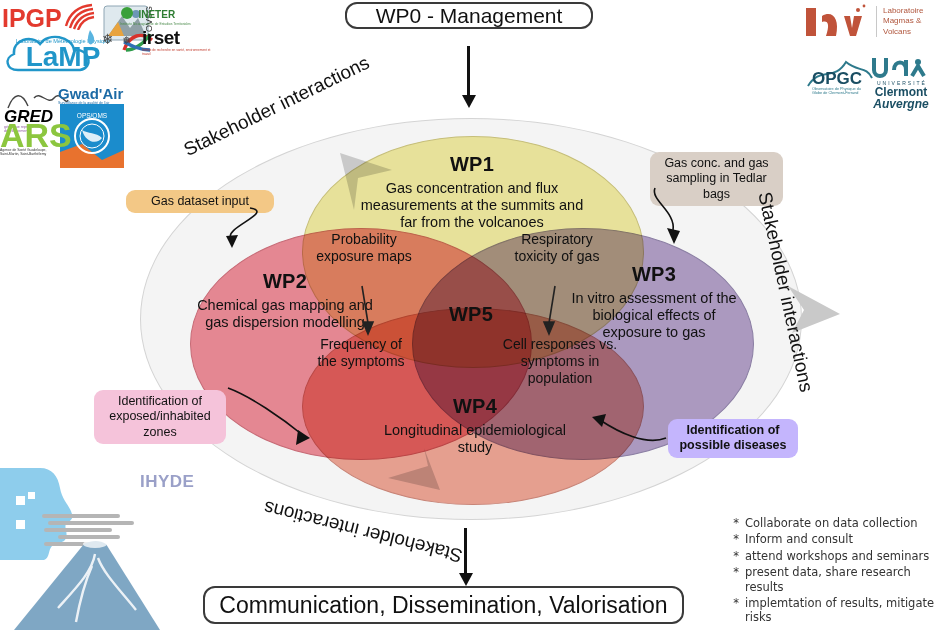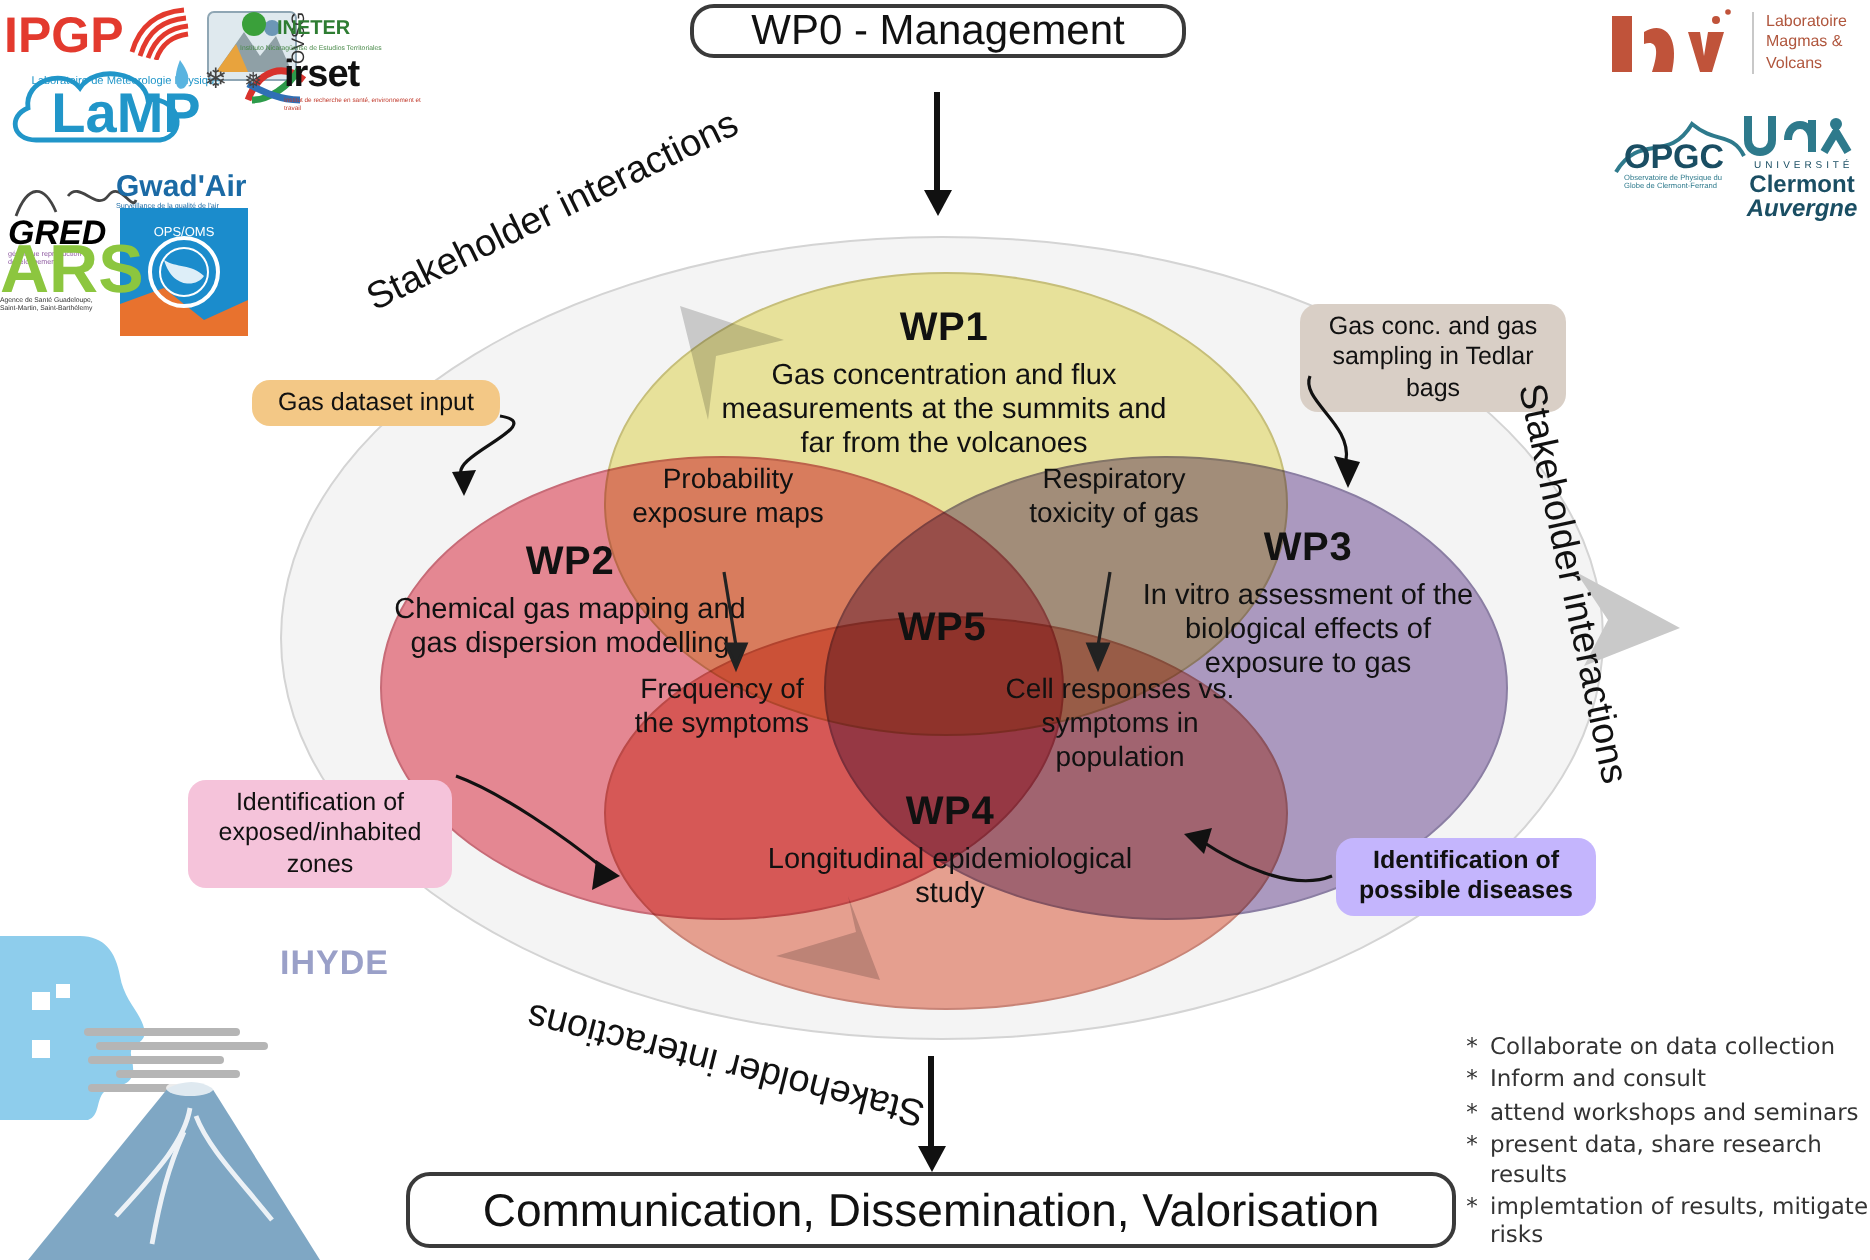--- a/index.html
+++ b/index.html
@@ -7,21 +7,21 @@
        font-family:"Liberation Sans","DejaVu Sans",sans-serif;color:#1a1a1a;}
   .abs{position:absolute;}
 
   
   .banner{
     position:absolute;border:2px solid #3a3a3a;border-radius:12px;background:#ffffff;
     display:flex;align-items:center;justify-content:center;text-align:center;
     color:#111;box-sizing:border-box;
   }
   #wp0-banner{left:345px;top:2px;width:248px;height:27px;font-size:21px;}
-  #bottom-banner{left:203px;top:586px;width:525px;height:38px;font-size:23px;}
+  #bottom-banner{left:203px;top:586px;width:481px;height:38px;font-size:23px;}
 
   
   .v-arrow{position:absolute;width:14px;}
   .v-arrow .shaft{position:absolute;left:5px;top:0;width:3px;background:#111;}
   .v-arrow .head{position:absolute;left:0;width:0;height:0;
       border-left:7px solid transparent;border-right:7px solid transparent;border-top:13px solid #111;}
 
   
   #venn-wrap{position:absolute;left:140px;top:118px;width:660px;height:400px;}
   #outer-halo{position:absolute;left:0;top:0;width:660px;height:400px;
@@ -124,21 +124,21 @@
   <svg width="660" height="400" style="position:absolute;left:0;top:0;">
     <g stroke="#222" stroke-width="1.6" fill="#222">
       <line x1="222" y1="168" x2="228" y2="205"></line>
       <polygon points="223,204 233,204 228,216"></polygon>
       <line x1="415" y1="168" x2="409" y2="205"></line>
       <polygon points="404,204 414,204 409,216"></polygon>
     </g>
   </svg>
 </div>
 
-<div class="pill" style="left:126px;top:190px;width:124px;background:#f3c886;">
+<div class="pill" style="left:126px;top:190px;width:148px;background:#f3c886;">
   <span>Gas dataset input</span>
 </div>
 
 <div class="pill" style="left:650px;top:152px;width:133px;background:#d9cfc6;">
   <span>Gas conc. and gas sampling in Tedlar bags</span>
 </div>
 
 <div class="pill" style="left:94px;top:390px;width:132px;background:#f5c3da;">
   <span>Identification of exposed/inhabited zones</span>
 </div>

